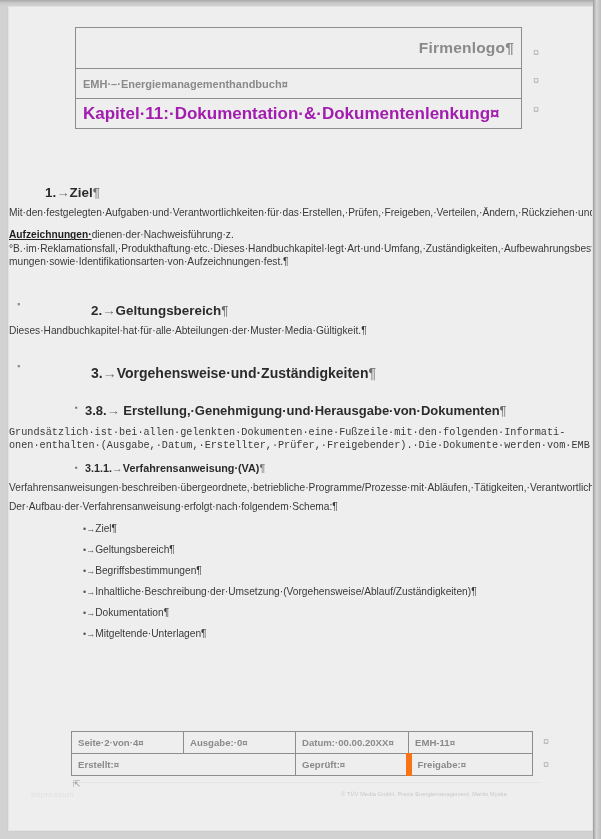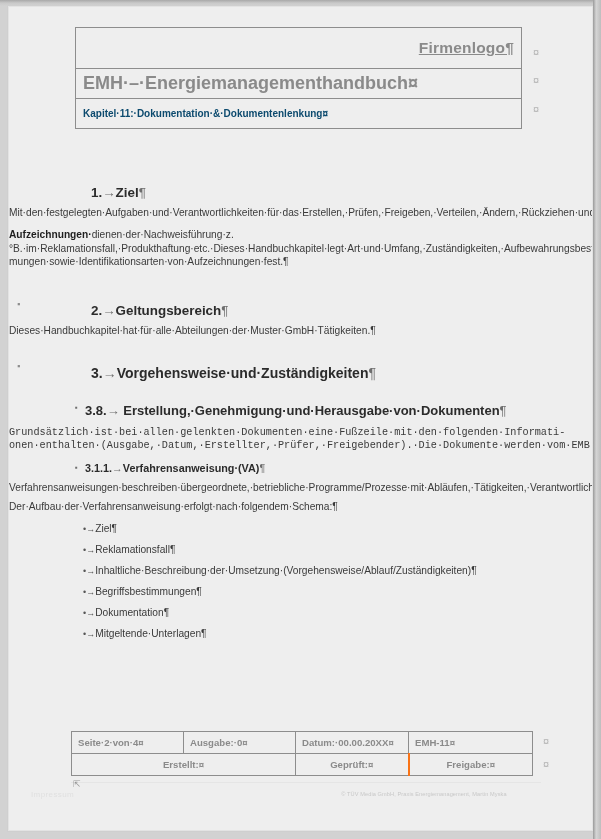--- a/index.html
+++ b/index.html
@@ -64,33 +64,32 @@
     vertical-align: middle;
     color: #8a8a8a;
   }
   .hdr-logo-cell {
     height: 40px;
     text-align: right;
     font-size: 15.5px;
     font-weight: bold;
     letter-spacing: .2px;
     color: #868686;
-    text-decoration: underline;
   }
   .hdr-row2 td {
     height: 29px;
-    font-size: 18px;
+    font-size: 11px;
     font-weight: bold;
     color: #8a8a8a;
   }
   .hdr-row3 td {
     height: 29px;
-    font-size: 10px;
-    font-weight: bold;
-    color: #0c4a6e;
+    font-size: 17px;
+    font-weight: bold;
+    color: #a21caf;
   }
 
   
   .rowmark {
     position: absolute;
     color: #b3b3b3;
     font-size: 11px;
     line-height: 1;
   }
 
@@ -100,21 +99,21 @@
     left: 0;
     top: 178px;
     width: 100%;
   }
 
   .h1 {
     font-size: 13.4px;
     font-weight: bold;
     color: #2b2b2b;
     margin: 0 0 6px 0;
-    padding-left: 82px;
+    padding-left: 36px;
     letter-spacing: 0;
   }
   .h1.bulleted { position: relative; padding-left: 82px; }
   .h1.bulleted .listmark{
     position:absolute;
     left:8px;
     top:-4px;
     color:#8c8c8c;
     font-size:9px;
   }
@@ -158,21 +157,21 @@
     color: #3a3a3a;
     text-align: justify;
     word-spacing: -0.2px;
   }
 
   .indent-a { margin-left: 70px; margin-right: 78px; }
   .indent-c { margin-left: 74px; margin-right: 62px; }
 
   .pilcrow { color: #6d6d6d; font-weight: normal; }
   .tabarrow { color: #6d6d6d; font-weight: normal; }
-  b.strong { font-weight: bold; color: #1f1f1f; }
+  b.strong { font-weight: bold; color: #1f1f1f; text-decoration: underline; }
 
   ul.schema {
     list-style: none;
     margin: 4px 0 0 0;
     padding: 0 18px 0 74px;
   }
   ul.schema li {
     font-size: 10.2px;
     line-height: 13px;
     color: #3a3a3a;
@@ -193,21 +192,21 @@
   .ftr-table td {
     border: 1px solid #8d8d8d;
     height: 21px;
     font-size: 9.6px;
     color: #8a8a8a;
     font-weight: bold;
     padding: 0 6px;
     vertical-align: middle;
   }
   .ftr-table tr.r1 td { text-align: left; }
-  .ftr-table tr.r2 td { text-align: center; }
+  .ftr-table tr.r2 td { text-align: left; }
 
   
   .page-footer-left {
     position: absolute;
     left: 22px;
     top: 783px;
     font-size: 8px;
     color: #e0e0e0;
     letter-spacing: .4px;
   }
@@ -268,44 +267,44 @@
         </div>
 
         <p class="para indent-a"><span>Mit·den·festgelegten·Aufgaben·und·Verantwortlichkeiten·für·das·Erstellen,·Prüfen,·Freigeben,·Verteilen,·Ändern,·Rückziehen·und·Archivieren·von·energierelevanten·</span></p>
 
         <p class="para indent-a" style="margin-top:2px;"><b class="strong">Aufzeichnungen·</b><span>dienen·der·Nachweisführung·z.°B.·im·Reklamationsfall,·Produkthaftung·etc.·Dieses·Handbuchkapitel·legt·Art·und·Umfang,·Zuständigkeiten,·Aufbewahrungsbestim-mungen·sowie·Identifikationsarten·von·Aufzeichnungen·fest.¶</span></p>
 
         <div class="h1 bulleted" style="margin-top:34px;">
           <span class="listmark">▪</span><span>2.</span><span class="tabarrow">→</span><span>Geltungsbereich</span><span class="pilcrow">¶</span>
         </div>
 
-        <p class="para indent-a">Dieses·Handbuchkapitel·hat·für·alle·Abteilungen·der·Muster·GmbH·Tätigkeiten.¶</p>
+        <p class="para indent-a">Dieses·Handbuchkapitel·hat·für·alle·Abteilungen·der·Muster·Media·Gültigkeit.¶</p>
 
         <div class="h1 bulleted" style="margin-top:28px; font-size:14px;">
           <span class="listmark">▪</span><span>3.</span><span class="tabarrow">→</span><span>Vorgehensweise·und·Zuständigkeiten</span><span class="pilcrow">¶</span>
         </div>
 
         <div class="h2" style="margin-top:22px; margin-left:62px; font-size:13px;">
           <span class="listmark">▪</span><span>3.8.</span><span class="tabarrow">→</span>&nbsp;<span>Erstellung,·Genehmigung·und·Herausgabe·von·Dokumenten</span><span class="pilcrow">¶</span>
         </div>
 
         <p class="para indent-c" style="margin-top:8px;font-family:Liberation Mono, monospace;">Grundsätzlich·ist·bei·allen·gelenkten·Dokumenten·eine·Fußzeile·mit·den·folgenden·Informati-onen·enthalten·(Ausgabe,·Datum,·Erstellter,·Prüfer,·Freigebender).·Die·Dokumente·werden·vom·EMB·zentral·verwaltet.¶</p>
 
         <div class="h3" style="margin-top:6px; margin-left:62px;">
           <span class="listmark">▪</span><span>3.1.1.</span><span class="tabarrow">→</span><span>Verfahrensanweisung·(VA)</span><span class="pilcrow">¶</span>
         </div>
 
         <p class="para indent-c" style="margin-top:7px; margin-bottom:6px;">Verfahrensanweisungen·beschreiben·übergeordnete,·betriebliche·Programme/Prozesse·mit·Abläufen,·Tätigkeiten,·Verantwortlichkeiten·und·verwendeten·Dokumenten.¶</p>
         <p class="para indent-c" style="margin-bottom:8px;">Der·Aufbau·der·Verfahrensanweisung·erfolgt·nach·folgendem·Schema:¶</p>
 
         <ul class="schema">
           <li><span class="bul">•→</span><span>Ziel¶</span></li>
-          <li><span class="bul">•→</span><span>Reklamationsfall¶</span></li>
+          <li><span class="bul">•→</span><span>Geltungsbereich¶</span></li>
+          <li><span class="bul">•→</span><span>Begriffsbestimmungen¶</span></li>
           <li><span class="bul">•→</span><span>Inhaltliche·Beschreibung·der·Umsetzung·(Vorgehensweise/Ablauf/Zuständigkeiten)¶</span></li>
-          <li><span class="bul">•→</span><span>Begriffsbestimmungen¶</span></li>
           <li><span class="bul">•→</span><span>Dokumentation¶</span></li>
           <li><span class="bul">•→</span><span>Mitgeltende·Unterlagen¶</span></li>
         </ul>
       </div>
 
       <table class="ftr-table">
         <colgroup>
           <col style="width:112px">
           <col style="width:112px">
           <col style="width:113px">
@@ -313,21 +312,21 @@
         </colgroup>
         <tbody>
             <tr class="r1">
           <td>Seite·2·von·4¤</td>
           <td>Ausgabe:·0¤</td>
           <td>Datum:·00.00.20XX¤</td>
           <td>EMH-11¤</td>
         </tr>
         <tr class="r2">
           <td colspan="2">Erstellt:¤</td>
-          <td style="border-right:2px solid #f97316;">Geprüft:¤</td>
+          <td style="border-right:6px solid #f97316;">Geprüft:¤</td>
           <td>Freigabe:¤</td>
         </tr>
       </tbody>
         </table>
 
       <span class="rowmark" style="left:534px; top:729px;">¤</span>
       <span class="rowmark" style="left:534px; top:752px;">¤</span>
       <span class="anchor-mark" style="left:64px; top:772px;">⇱</span>
 
       <div class="hairline"></div>

